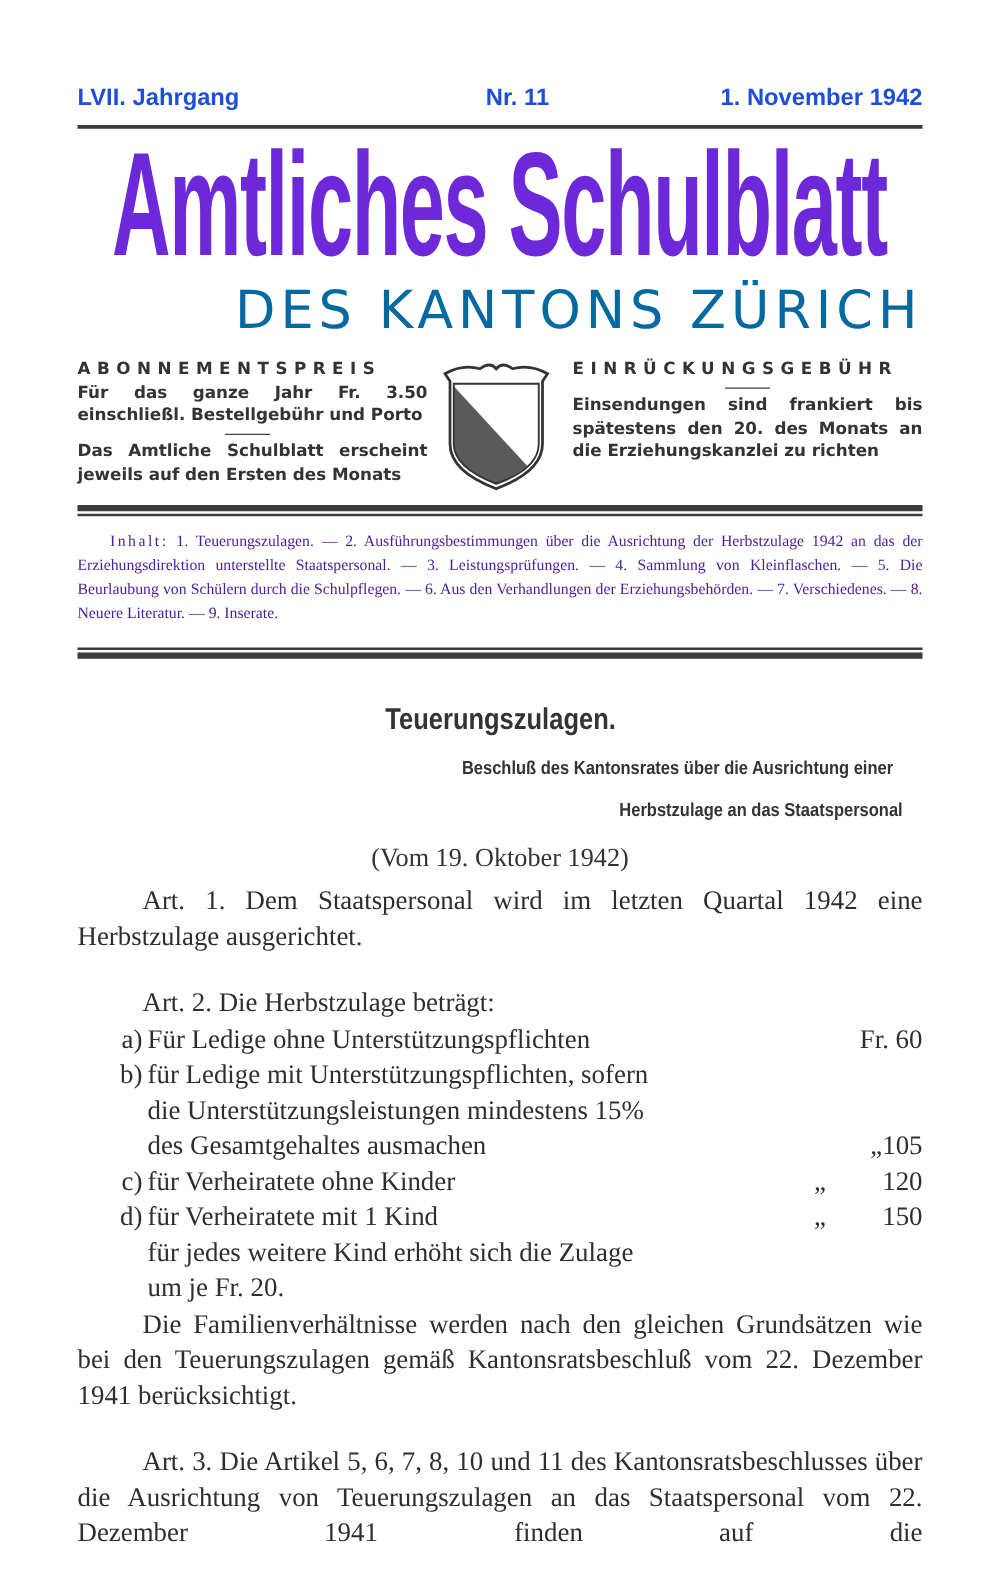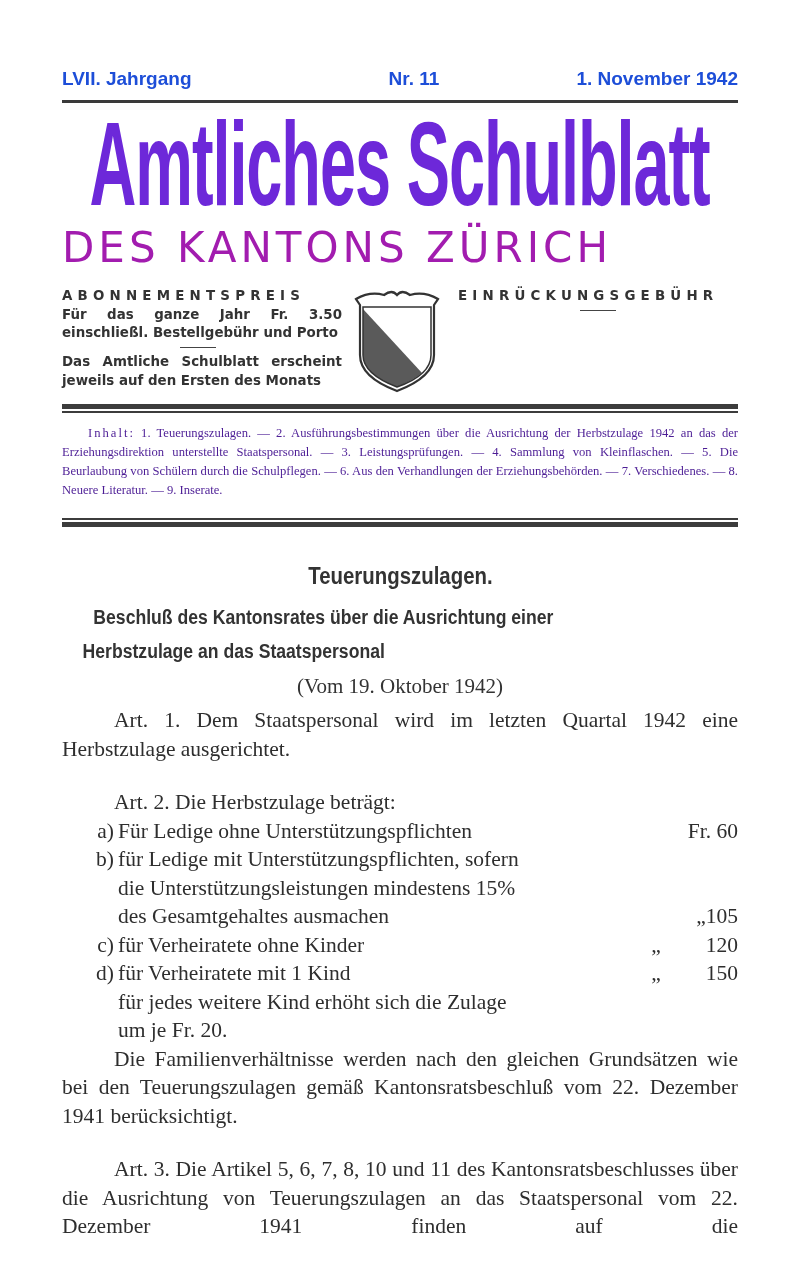--- a/index.html
+++ b/index.html
@@ -21,23 +21,23 @@
 
     .title {
       position: absolute; top: 104px; left: 0; width: 676px; height: 120px;
       font-family: "Liberation Sans", sans-serif; font-weight: bold; color: #6d28d9;
       font-size: 118px; line-height: 120px; letter-spacing: -2px; white-space: nowrap;
       display: flex; justify-content: center;
     }
     .title span { display: inline-block; transform: scaleX(0.55); transform-origin: center; }
 
     .subtitle {
-      position: absolute; top: 224px; left: 0; width: 676px; text-align: left;
+      position: absolute; top: 224px; left: 0; width: 676px; text-align: right;
       font-family: "DejaVu Sans", sans-serif; font-size: 42px; line-height: 48px;
-      letter-spacing: 4px; color: #a21caf; white-space: nowrap;
+      letter-spacing: 4px; color: #0369a1; white-space: nowrap;
     }
 
     .info { position: absolute; top: 287px; width: 280px; font-family: "DejaVu Sans", sans-serif;
       font-size: 13.4px; line-height: 18.5px; font-weight: bold; color: #333; }
     .info.left { left: 0; text-align: justify; }
     .info.right { left: 396px; text-align: justify; }
     .info .head { letter-spacing: 5.2px; white-space: nowrap; }
     .info .sep { width: 36px; height: 1.5px; background: #444; margin: 4px auto 5px auto; }
     .info.left .sep { margin-left: 118px; }
     .info.right .sep { margin-left: 122px; }
@@ -56,22 +56,22 @@
       text-align: justify; color: #4c1d95; text-indent: 26px;
     }
     .contents .lead { letter-spacing: 2px; }
 
     .art-title {
       position: absolute; top: 562px; left: 0; width: 676px; text-align: center;
       font-family: "Liberation Sans", sans-serif; font-weight: bold; font-size: 24px; color: #333;
     }
     .art-title span { display:inline-block; transform: scaleX(0.85); }
     .art-sub {
-      position: absolute; left: 0; width: 676px; text-align: left;
-      font-family: "Liberation Sans", sans-serif; font-weight: bold; font-size: 20px; color: #333;
+      position: absolute; left: 0; width: 676px; text-align: right;
+      font-family: "Liberation Sans", sans-serif; font-weight: bold; font-size: 15px; color: #333;
       white-space: nowrap;
     }
     .art-sub span { display:inline-block; transform: scaleX(0.88); }
     .art-date {
       position: absolute; top: 674px; left: 0; width: 676px; text-align: center;
       font-family: "Liberation Serif", serif; font-size: 21px; color: #333;
     }
 
     .body-text {
       position: absolute; left: 0; width: 676px;
@@ -114,20 +114,21 @@
 
   <svg class="crest" viewBox="0 0 94 108">
     <path d="M6 14 Q20 6 34 10 Q42 4 47 10 Q52 4 60 10 Q74 6 88 14 L84 20 L84 70 Q84 92 47 106 Q10 92 10 70 L10 20 Z" fill="#fff" stroke="#333" stroke-width="2.2"></path>
     <path d="M13 24 L13 70 Q13 89 47 102 Q62 96 72 88 Z" fill="#5a5a5a"></path>
     <path d="M13 22 L81 22 L81 70 Q81 90 47 102 Q13 89 13 70 Z" fill="none" stroke="#333" stroke-width="1.5"></path>
   </svg>
 
   <div class="info right">
     <div class="head">EINRÜCKUNGSGEBÜHR</div>
     <div class="sep"></div>
+    <div>Einsendungen sind frankiert bis spätestens den 20. des Monats an die Erziehungskanzlei zu richten</div>
   </div>
 
   <div class="dbl-rule" style="top:404px;">
     <div class="a"></div>
       <div class="b"></div>
   </div>
 
   <div class="contents">
     <span class="lead">Inhalt:</span>
     <span>1. Teuerungszulagen. — 2. Ausführungsbestimmungen über die Ausrichtung der Herbstzulage 1942 an das der Erziehungsdirektion unterstellte Staatspersonal. — 3. Leistungsprüfungen. — 4. Sammlung von Kleinflaschen. — 5. Die Beurlaubung von Schülern durch die Schulpflegen. — 6. Aus den Verhandlungen der Erziehungsbehörden. — 7. Verschiedenes. — 8. Neuere Literatur. — 9. Inserate.</span>

